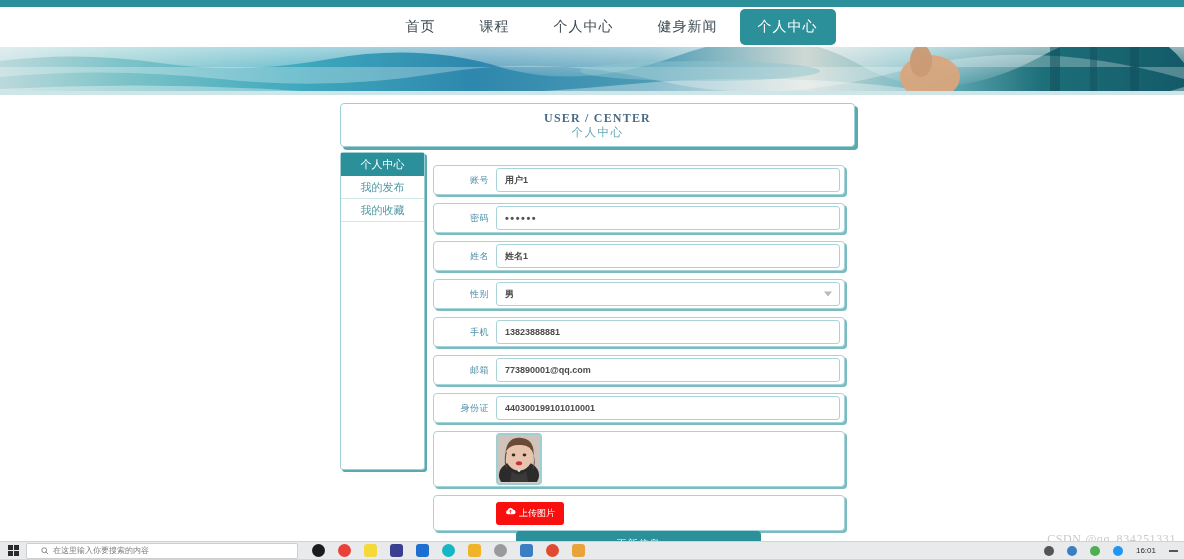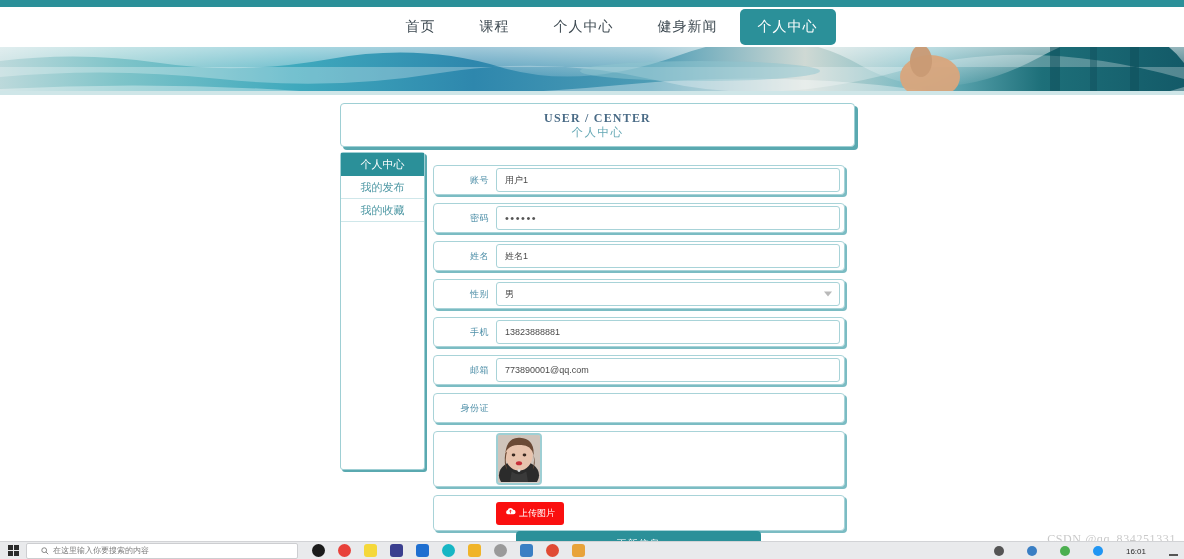--- a/index.html
+++ b/index.html
@@ -99,20 +99,21 @@
     width:62px; text-align:right; padding-right:7px;
     font-size:9px; color:#4e8fa8; letter-spacing:0.5px;
   }
   .finput {
     flex:1; height:24px; margin-right:4px;
     border:1px solid #a8d3d8; border-radius:3px;
     background:#fff;
     display:flex; align-items:center; padding:0 8px;
     font-size:9px; color:#4a4a4a;
     position:relative;
+    font-weight:bold;
   }
   .finput .dots { letter-spacing:1.5px; font-size:11px; color:#555; }
   .chevron {
     position:absolute; right:7px; top:50%; transform:translateY(-50%);
     width:0; height:0; border-left:4px solid transparent;
     border-right:4px solid transparent; border-top:5px solid #b9b9b9;
   }
 
   
   .frow-avatar { height:56px; align-items:center; }
@@ -163,21 +164,21 @@
     border-top:1px solid #d2d3d6;
   }
   .tb-start { width:26px; display:flex; align-items:center; justify-content:center; }
   .tb-search {
     width:272px; height:16px; background:#fff; border:1px solid #cdced1;
     border-radius:2px; display:flex; align-items:center; gap:4px;
     padding:0 14px; font-size:8px; color:#7d7d7d;
   }
   .tb-icons { display:flex; align-items:center; gap:13px; margin-left:14px; }
   .tb-ic { width:13px; height:13px; border-radius:3px; }
-  .tb-right { margin-left:auto; display:flex; align-items:flex-end; gap:23px; padding-right:6px;padding-left:32px; }
+  .tb-right { margin-left:auto; display:flex; align-items:center; gap:13px; padding-right:6px;padding-left:32px; }
   .tb-clock { font-size:8px; color:#2a2a2a; line-height:9px; text-align:center; }
   .mini { width:10px; height:10px; border-radius:50%; }
 </style>
 </head>
 <body>
 
 <div id="page">
 
   <div class="top-strip"></div>
 
@@ -267,20 +268,21 @@
       <div class="finput">13823888881</div>
     </div>
 
     <div class="frow">
       <div class="flabel">邮箱</div>
       <div class="finput">773890001@qq.com</div>
     </div>
 
     <div class="frow">
       <div class="flabel">身份证</div>
+      <div class="finput">440300199101010001</div>
     </div>
 
     <div class="frow frow-avatar">
       <div class="avatar-box">
         <svg class="avatar-art" viewBox="0 0 46 52" preserveAspectRatio="none">
           <rect x="0" y="0" width="46" height="52" fill="#cfc4bb"></rect>
           <ellipse cx="23" cy="44" rx="22" ry="16" fill="#2b2b2b"></ellipse>
           <ellipse cx="23" cy="22" rx="15" ry="17" fill="#e8c3ad"></ellipse>
           <path d="M8 20 Q 10 2 24 3 Q 40 4 39 22 Q 36 10 24 11 Q 12 10 8 20 Z" fill="#6b4a36"></path>
           <path d="M8 20 Q 6 32 10 38 Q 7 26 10 18 Z" fill="#6b4a36"></path>

